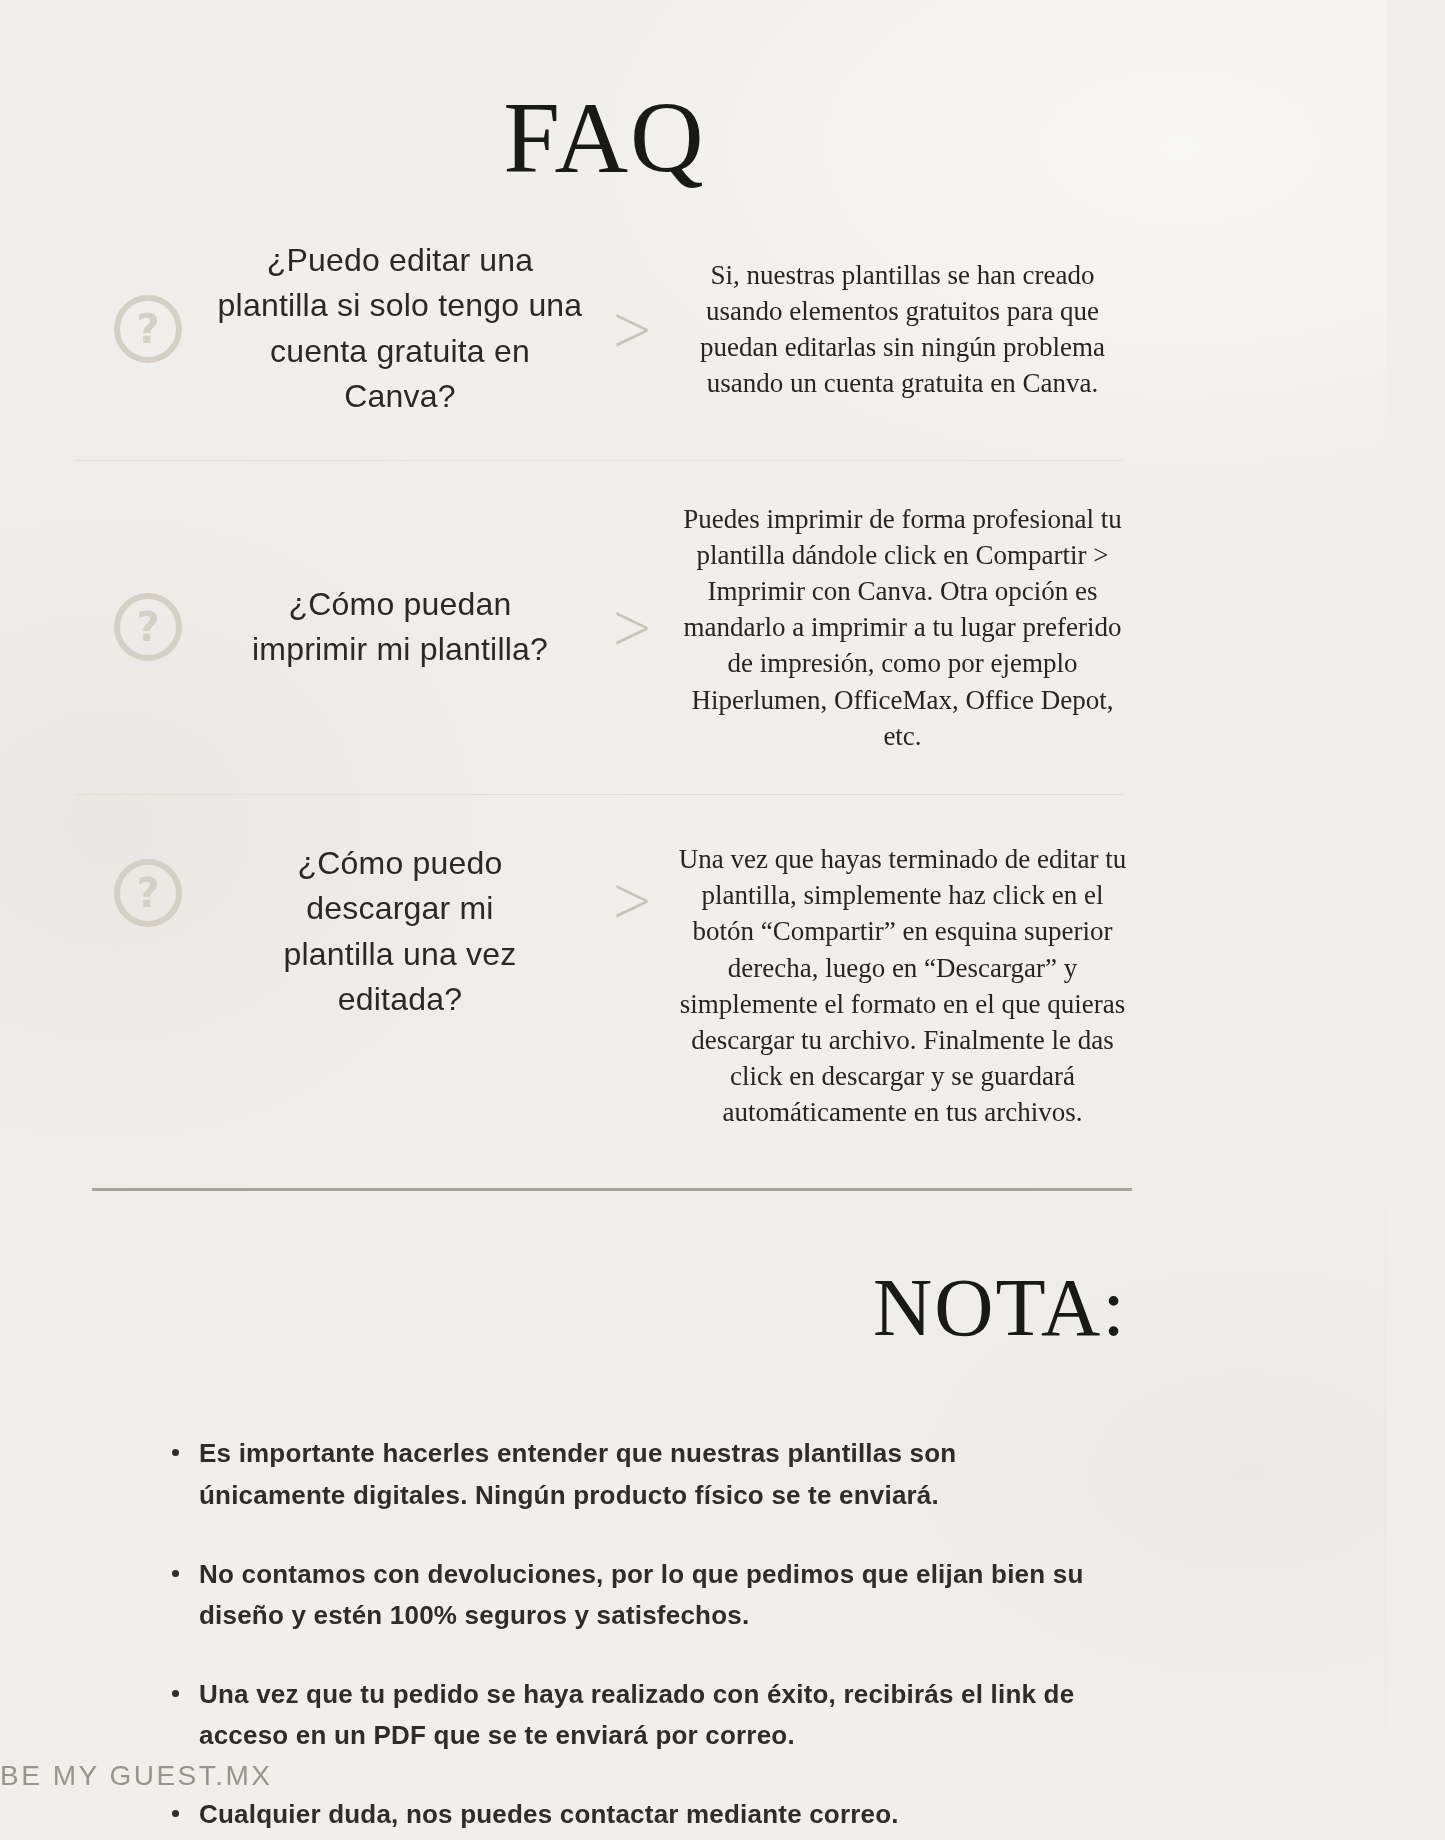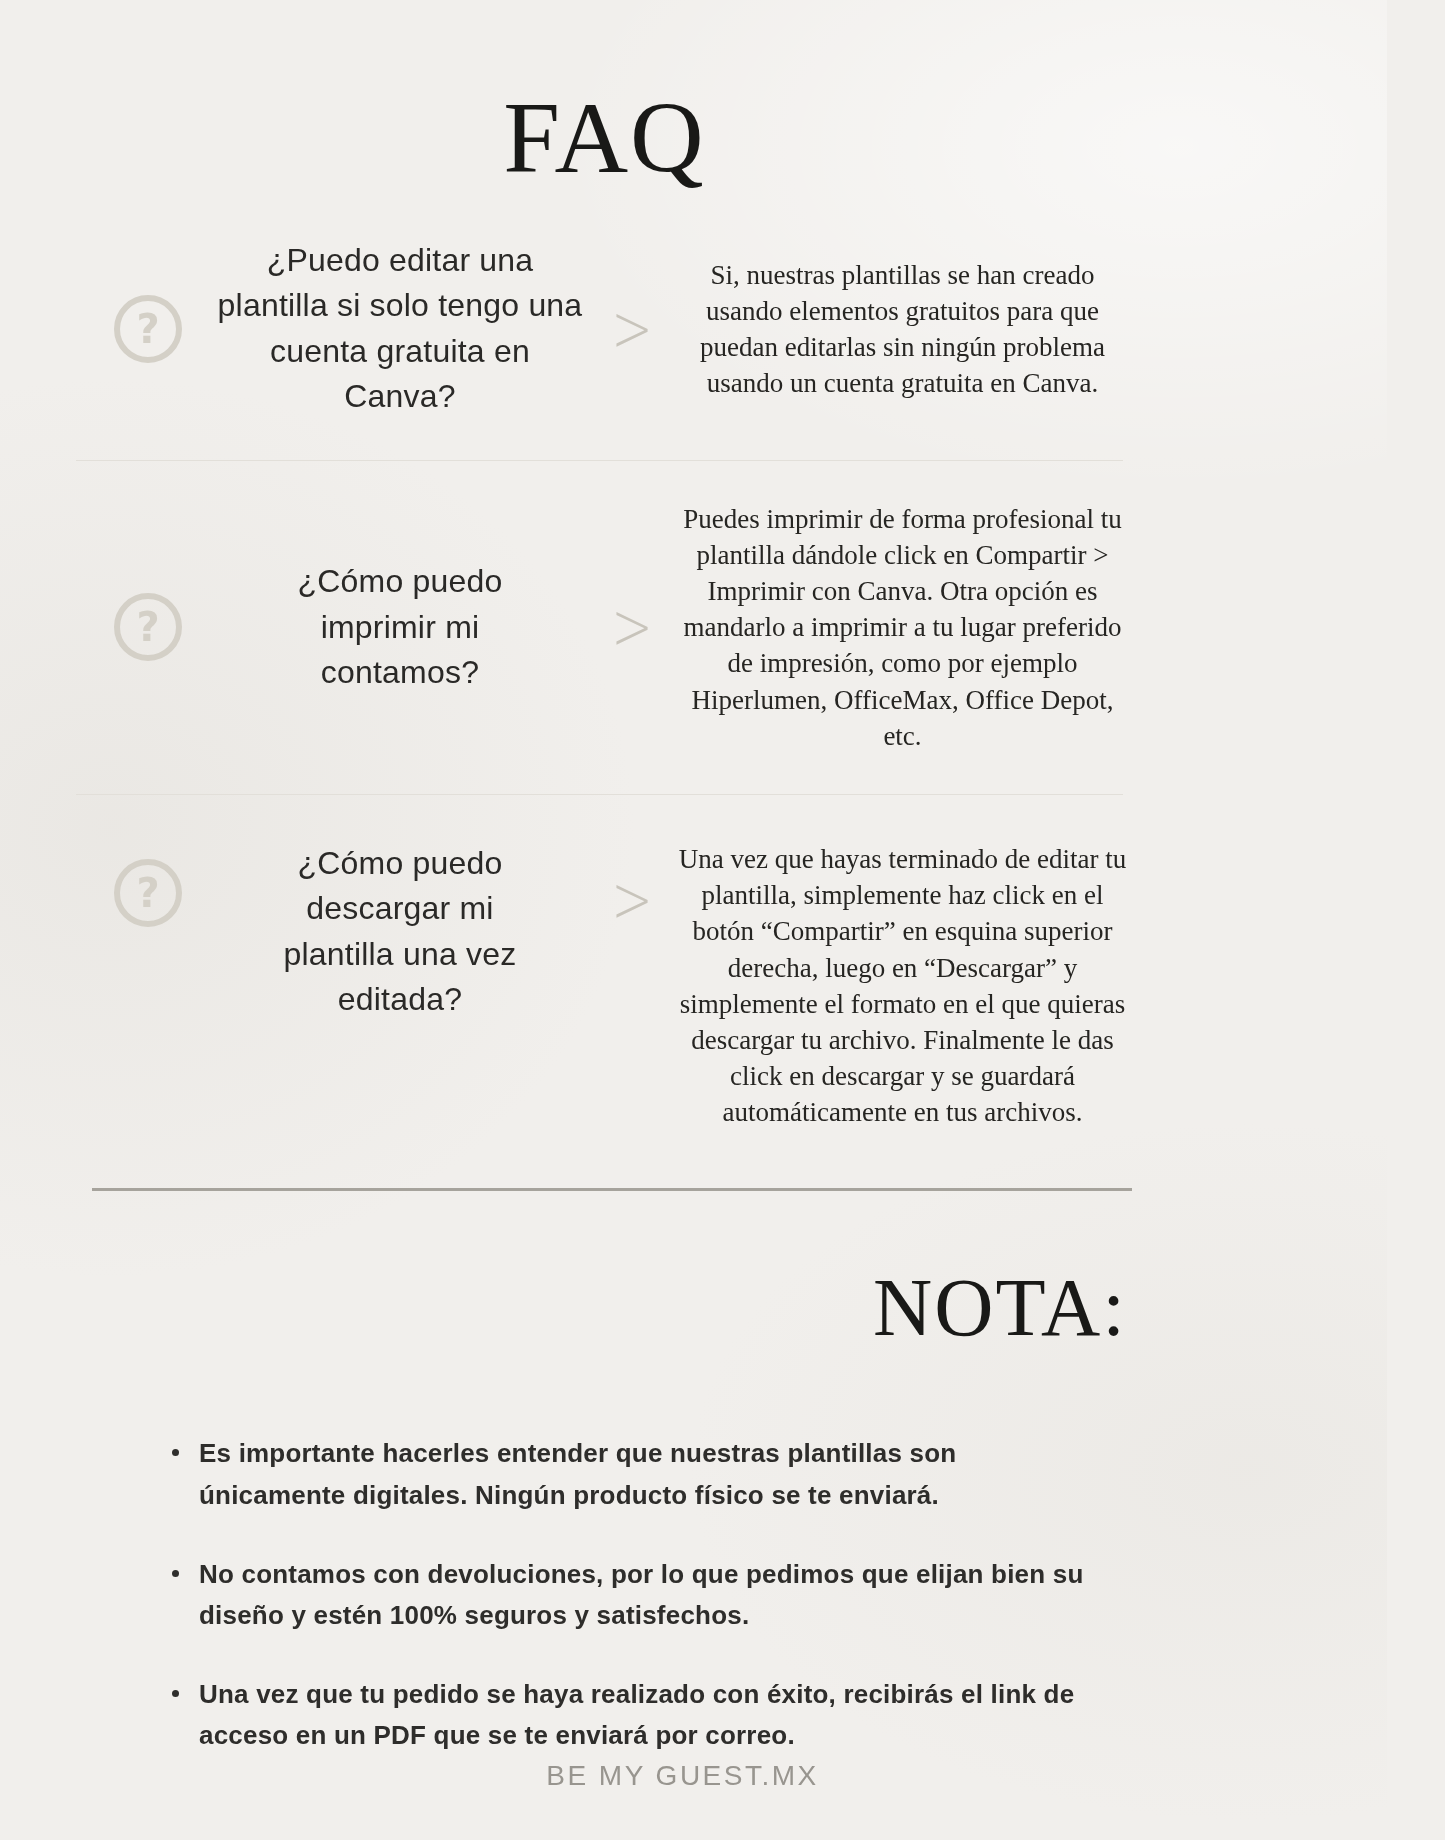--- a/index.html
+++ b/index.html
@@ -130,21 +130,21 @@
     font-size:26px;
     line-height:1.6;
     color:#2e2d2b;
     letter-spacing:.2px;
     max-width:900px;
   }
   .footer-brand{
     position:absolute;
     left:0;top:1760px;
     width:1365px;
-    text-align:center;
+    text-align:left;
     font-size:28px;
     letter-spacing:2.5px;
     color:#98958f;
     font-weight:400;
   }
 </style>
 </head>
 <body>
 
 <div class="page">
@@ -173,21 +173,21 @@
 
       <div class="row-divider"></div>
 
       <div class="faq-row row-2">
         <div class="icon-cell">
           <div class="q-icon">
             <span>?</span>
           </div>
         </div>
         <div class="question-cell">
-          <div class="question-text">¿Cómo puedo imprimir mi contamos?</div>
+          <div class="question-text">¿Cómo puedan imprimir mi plantilla?</div>
         </div>
         <div class="arrow-cell">
           <span class="chevron">&gt;</span>
         </div>
         <div class="answer-cell">
           <div class="answer-text">Puedes imprimir de forma profesional tu plantilla dándole click en Compartir &gt; Imprimir con Canva. Otra opción es mandarlo a imprimir a tu lugar preferido de impresión, como por ejemplo Hiperlumen, OfficeMax, Office Depot, etc.</div>
         </div>
       </div>
 
       <div class="row-divider"></div>
@@ -221,18 +221,22 @@
         <div class="note-text">Es importante hacerles entender que nuestras plantillas son únicamente digitales. Ningún producto físico se te enviará.</div>
       </div>
       <div class="note-item">
         <span class="bullet-dot"></span>
         <div class="note-text">No contamos con devoluciones, por lo que pedimos que elijan bien su diseño y estén 100% seguros y satisfechos.</div>
       </div>
       <div class="note-item">
         <span class="bullet-dot"></span>
         <div class="note-text">Una vez que tu pedido se haya realizado con éxito, recibirás el link de acceso en un PDF que se te enviará por correo.</div>
       </div>
+      <div class="note-item">
+        <span class="bullet-dot"></span>
+        <div class="note-text">Cualquier duda, nos puedes contactar mediante correo.</div>
+      </div>
     </div>
 
   </div>
 
   <div class="footer-brand">BE MY GUEST.MX</div>
 </div>
 
 </body></html>

